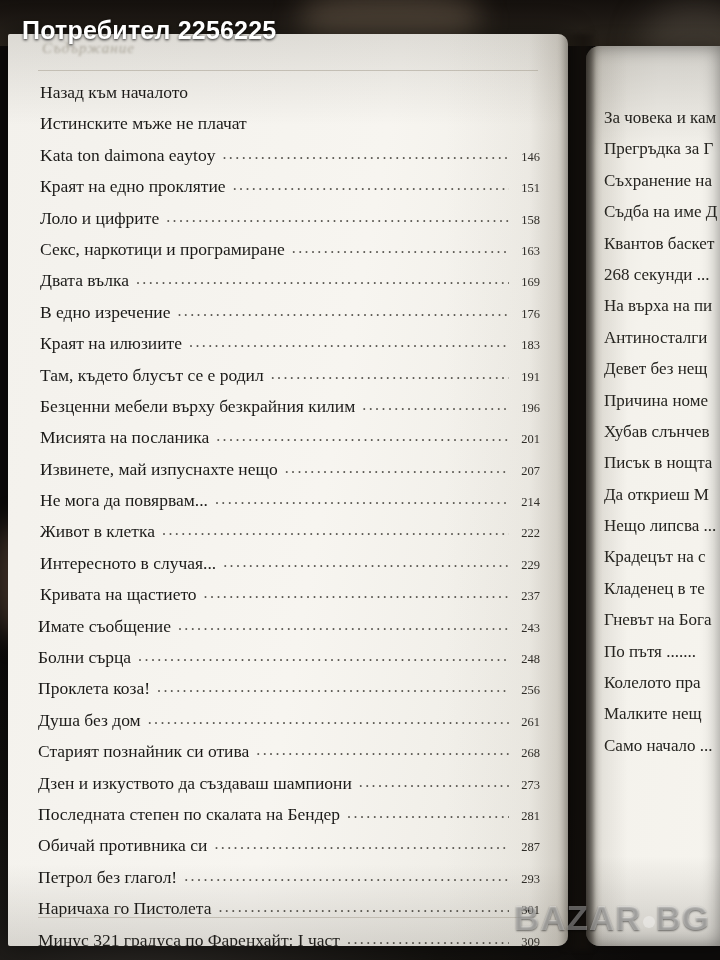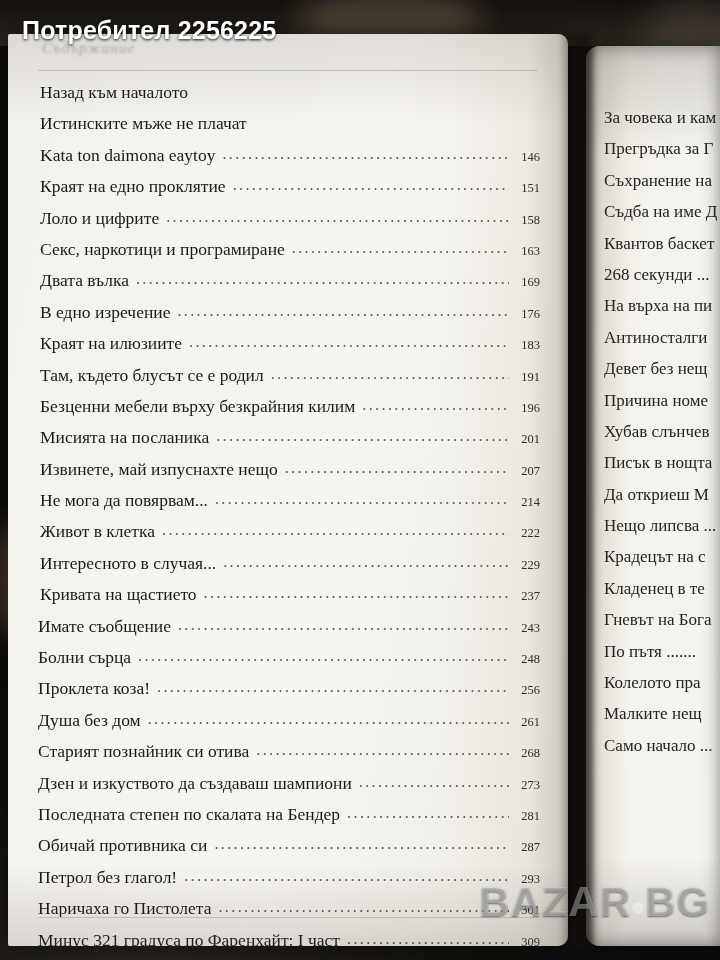--- a/index.html
+++ b/index.html
@@ -162,23 +162,23 @@
     left: 22px; top: 16px;
     font-family: "Liberation Sans", sans-serif;
     font-size: 25px;
     font-weight: bold;
     color: #ffffff;
     text-shadow: 0 1px 3px rgba(0,0,0,0.9);
     letter-spacing: 0.2px;
   }
   .watermark {
     position: absolute;
-    right: 10px; bottom: 34px;
+    right: 10px; bottom: 22px;
     font-family: "Liberation Sans", sans-serif;
-    font-size: 42px;
+    font-size: 35px;
     font-weight: bold;
     color: rgba(255,255,255,0.35);
     letter-spacing: 1px;
     text-shadow: 0 1px 2px rgba(0,0,0,0.5);
   }
   .watermark .dot {
     display: inline-block;
     width: 12px; height: 12px;
     border-radius: 50%;
     background: rgba(255,255,255,0.35);

